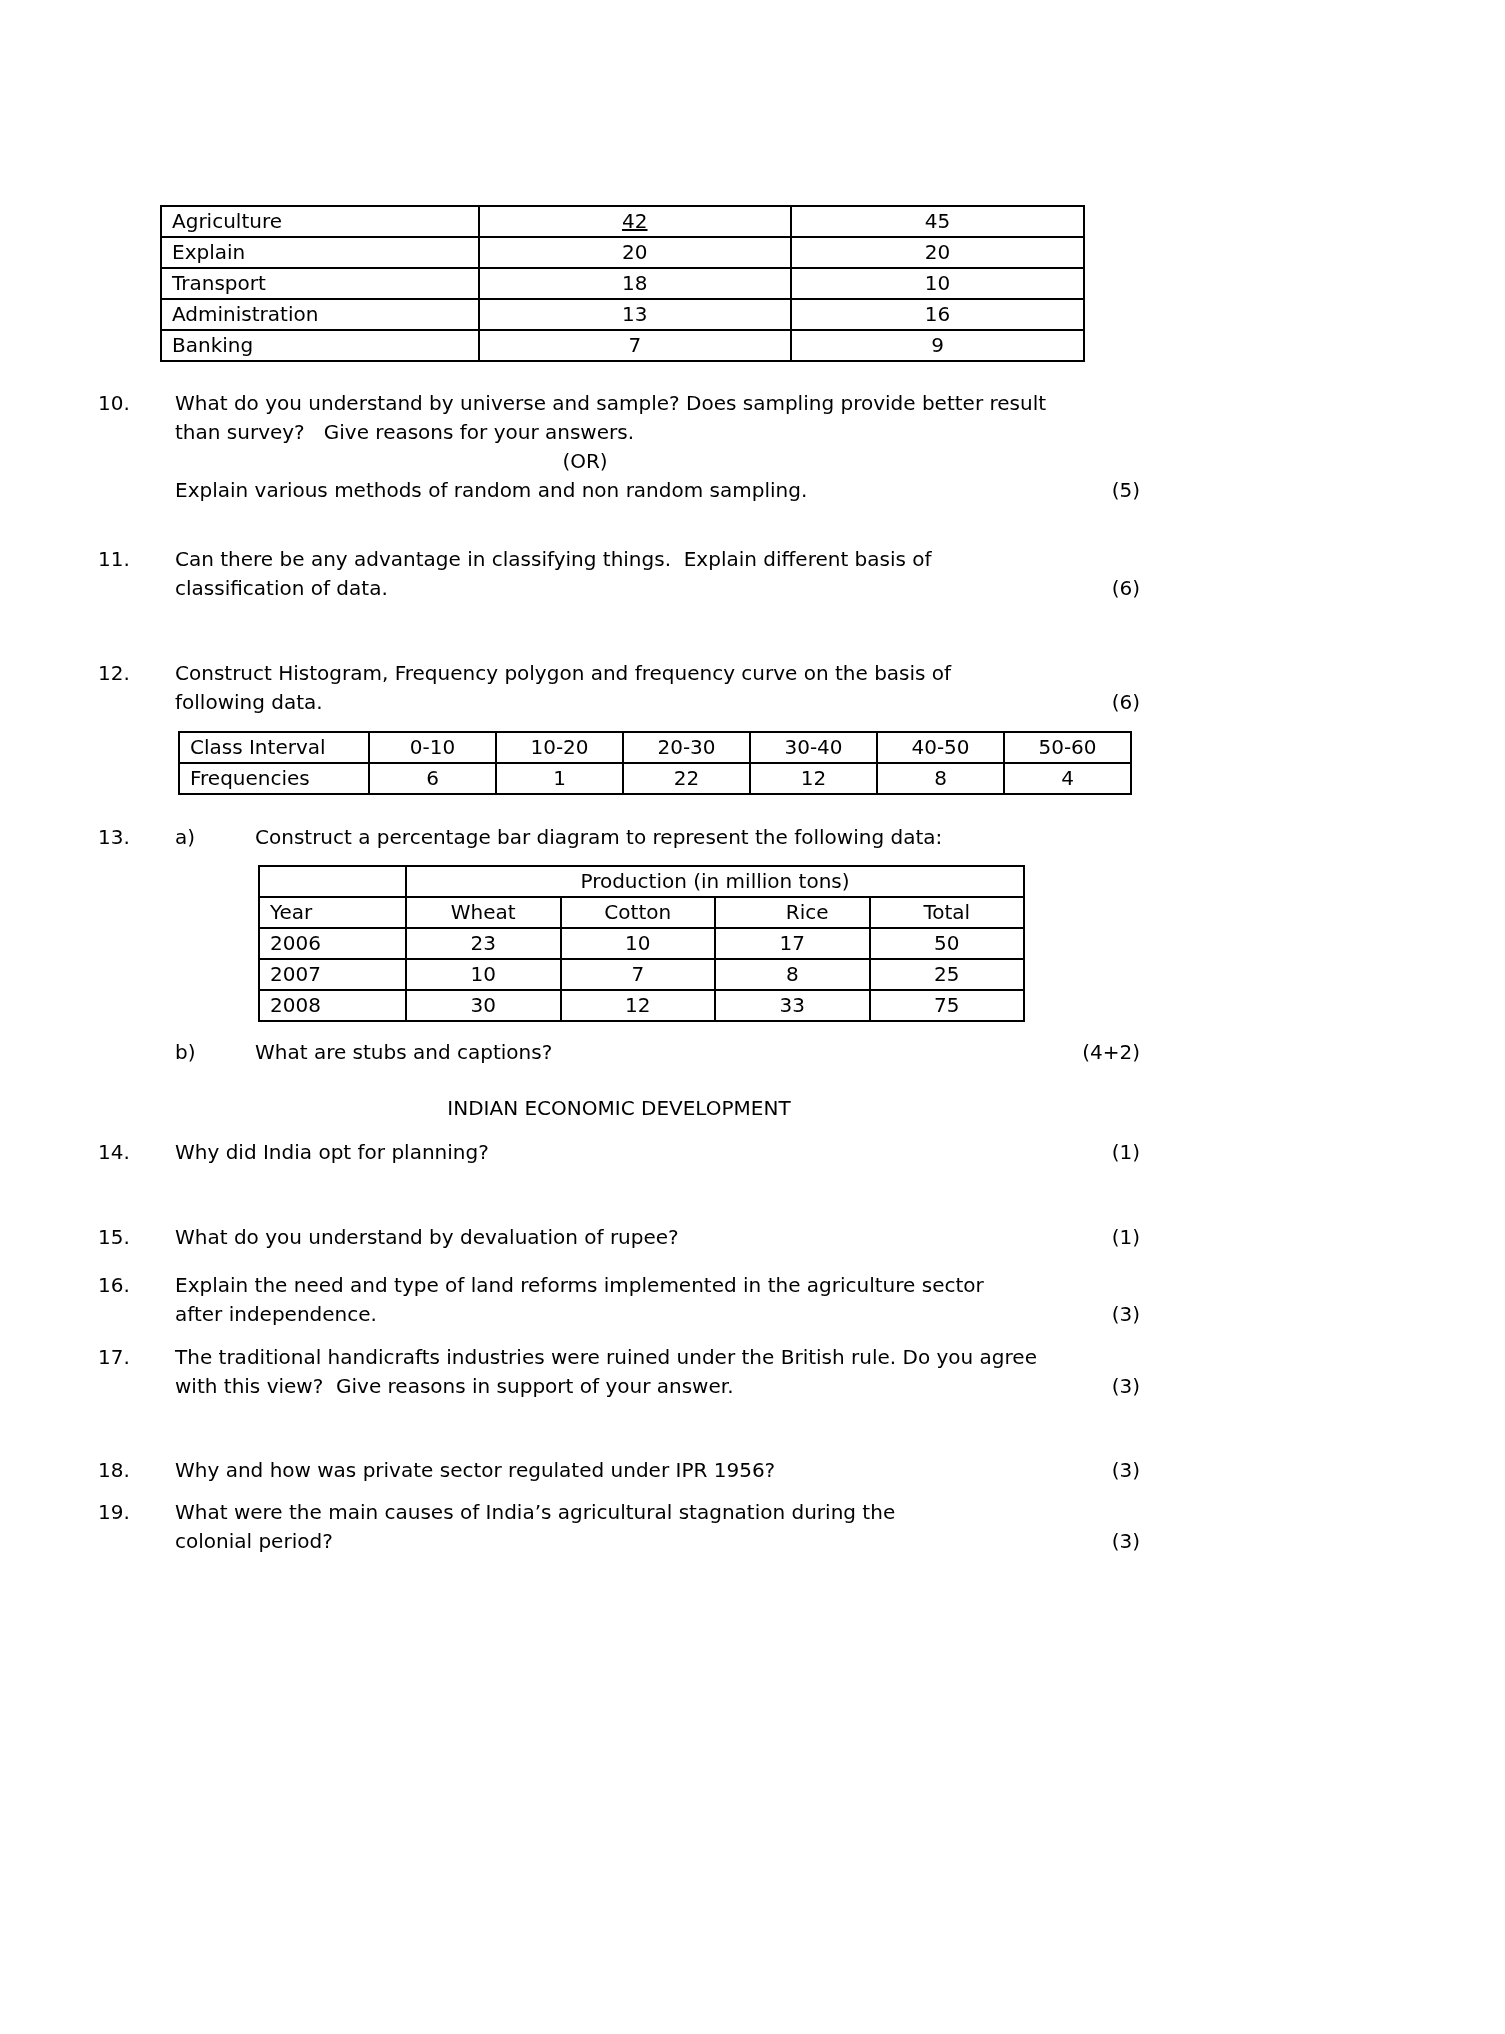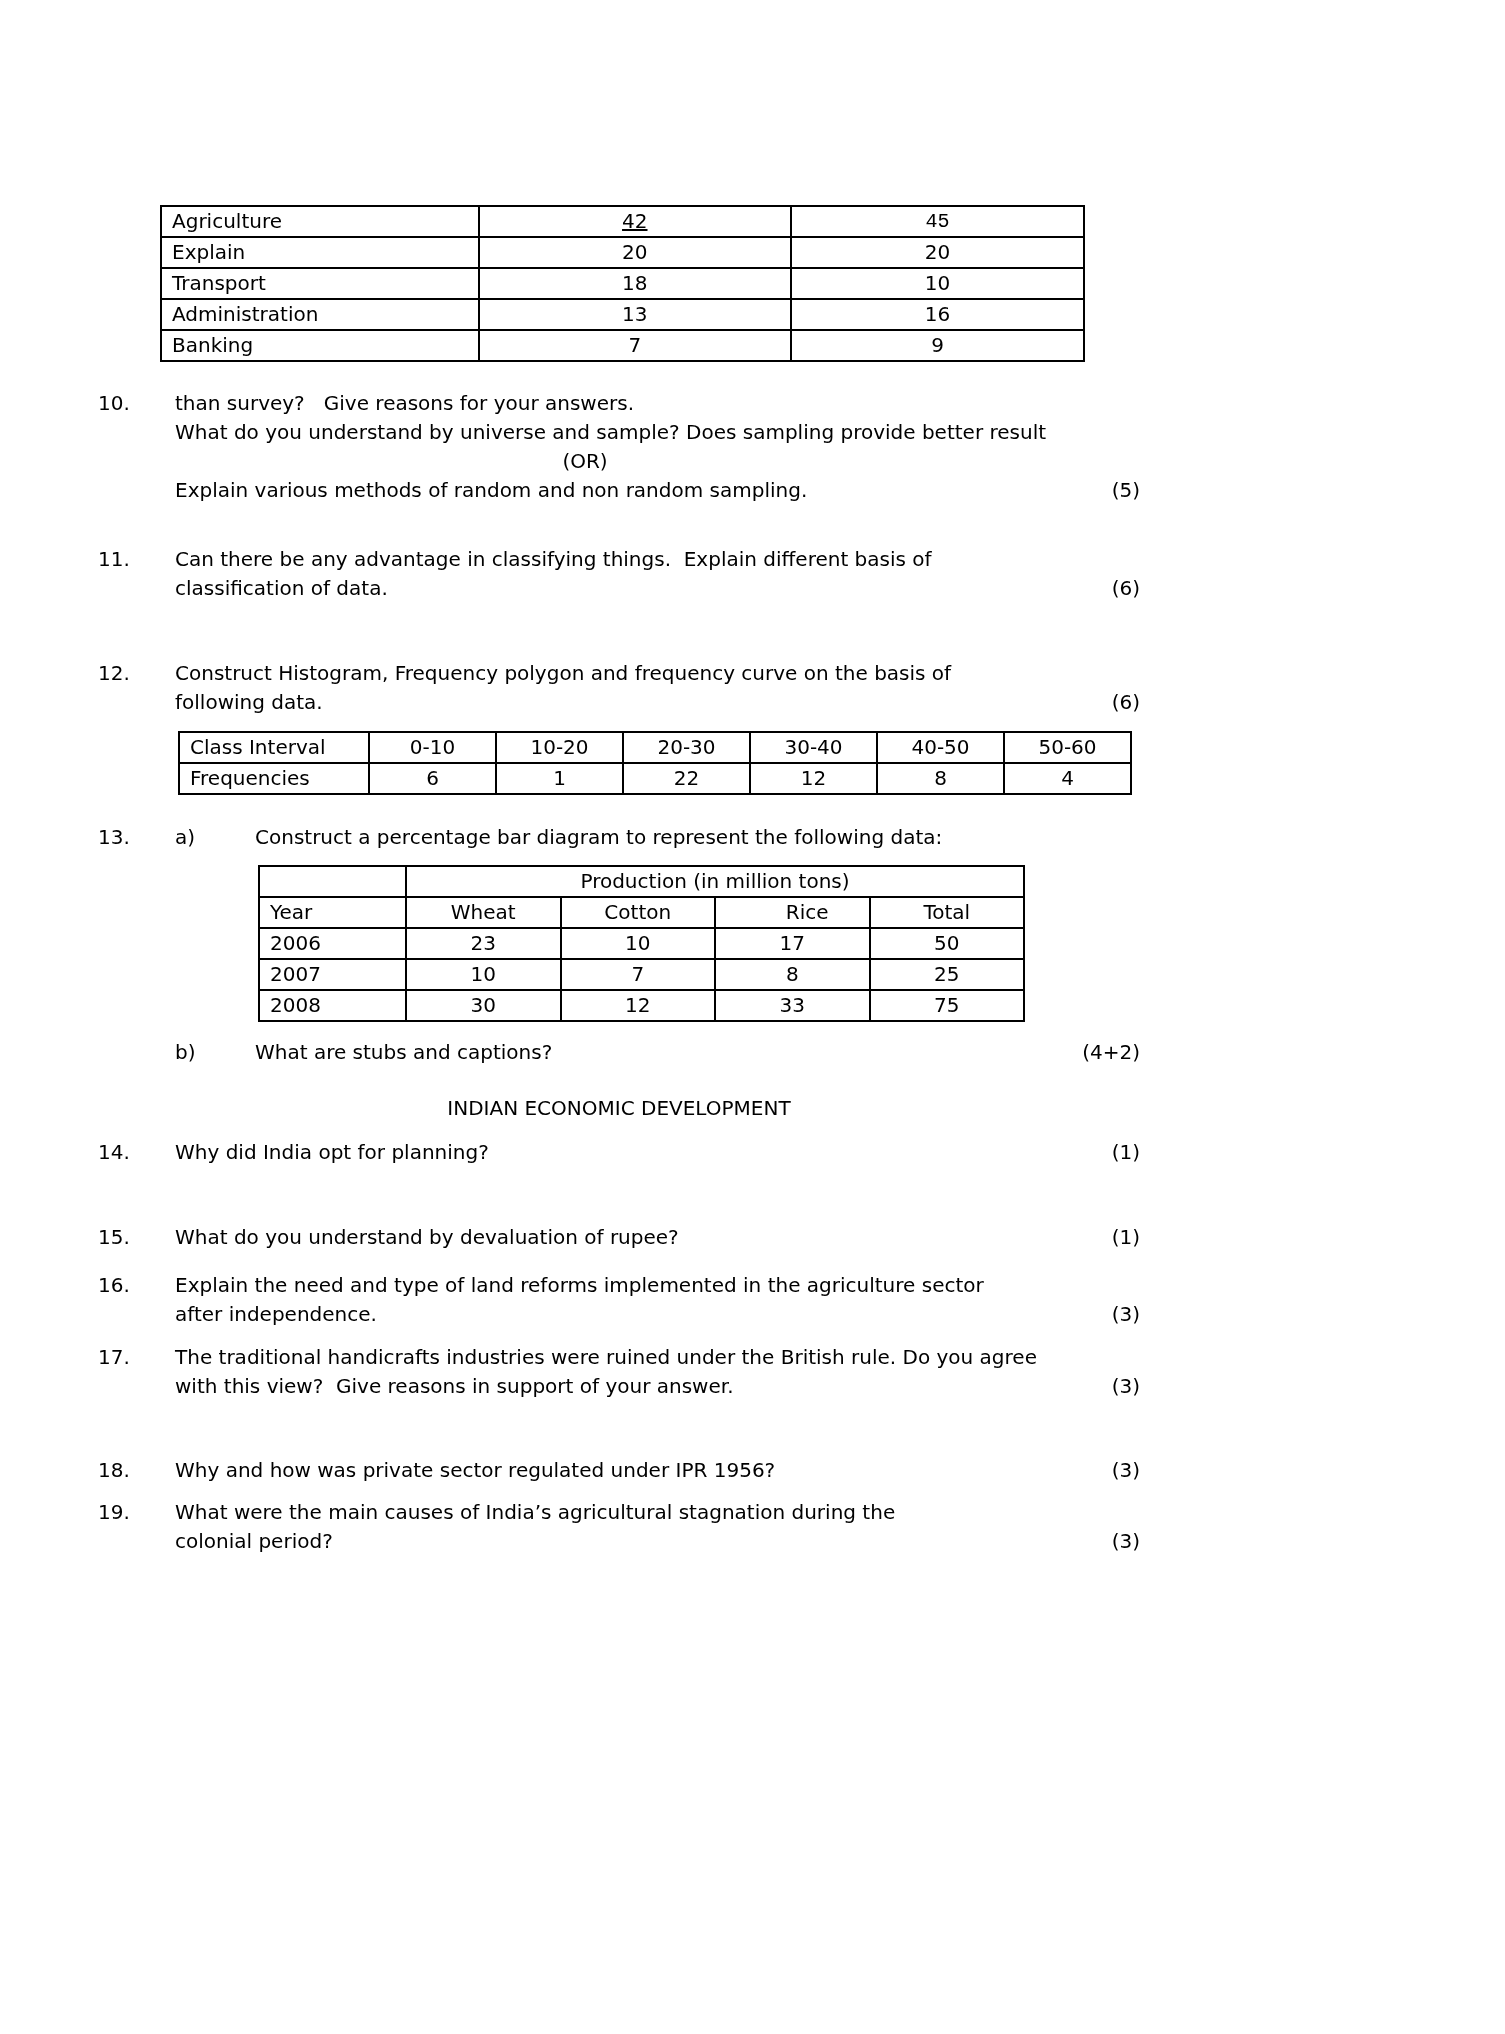--- a/index.html
+++ b/index.html
@@ -15,21 +15,21 @@
     overflow: hidden;
   }
   .content { padding: 205px 365px 0 98px; }
 
   table { border-collapse: collapse; table-layout: fixed; }
   td { border: 2px solid #000; height: 29px; overflow: hidden; vertical-align: middle; }
   td.lbl { text-align: left; padding: 0 10px; }
   td.num { text-align: center; padding: 0 2px; }
 
   .t1 { width: 925px; margin-left: 62px; padding-left: 14px; }
-  .t1 .c0 { width: 310px; } .t1 .c1 { width: 305px; text-decoration: underline; } .t1 .c2 { width: 286px; font-family: Liberation Mono, monospace; }
+  .t1 .c0 { width: 310px; } .t1 .c1 { width: 305px; text-decoration: underline; } .t1 .c2 { width: 286px; }
 
   .t2 { width: 844px; margin: 14px 0 0 3px; }
   .t2 .c0 { width: 190px; } .t2 .cv { width: 127px; }
 
   .t3 { width: 767px; margin: 13px 0 0 83px; }
   .t3 .c0 { width: 147px; } .t3 .c1 { width: 168px; } .t3 .c2 { width: 155px; }
   .t3 .c3 { width: 147px; padding-left: 32px; } .t3 .c4 { width: 150px; }
 
   .q { display: flex; align-items: flex-start; }
   .qnum { flex: 0 0 77px; width: 77px; }
@@ -88,24 +88,24 @@
       <td class="num">7</td>
       <td class="num">9</td>
     </tr>
   </tbody>
     </table>
 
   <div class="q mt-q10">
     <div class="qnum">10.</div>
     <div class="qbody">
       <div class="line">
+          <span class="txt">What do you understand by universe and sample? Does sampling provide better result</span>
+        </div>
+      <div class="line">
           <span class="txt">than survey?   Give reasons for your answers.</span>
-        </div>
-      <div class="line">
-          <span class="txt">What do you understand by universe and sample? Does sampling provide better result</span>
         </div>
       <div class="center-line">
           <span class="txt">(OR)</span>
         </div>
       <div class="line">
         <span class="txt">Explain various methods of random and non random sampling.</span>
         <span class="marks">(5)</span>
       </div>
     </div>
   </div>

